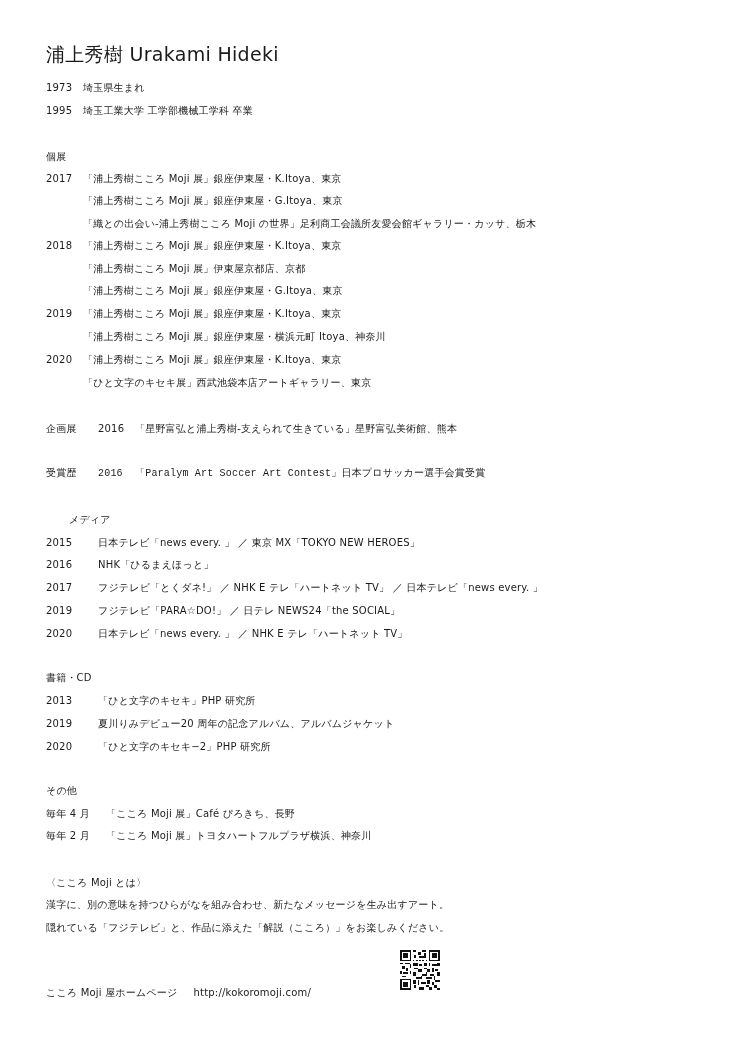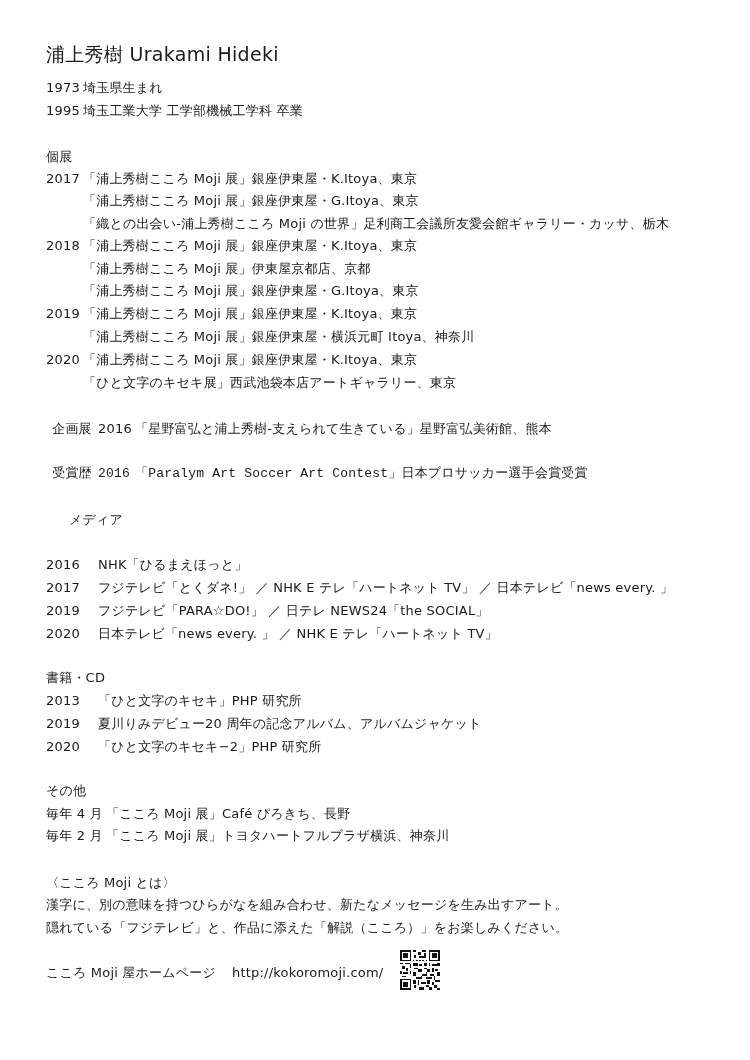--- a/index.html
+++ b/index.html
@@ -2,25 +2,25 @@
 <html><head>
   <meta charset="utf-8">
   <style>
     html, body { margin: 0; padding: 0; background: #ffffff; }
     body {
       width: 750px; height: 1060px; position: relative; overflow: hidden;
       font-family: "DejaVu Sans", "Liberation Sans", sans-serif;
       color: #1a1a1a;
     }
     .page { position: absolute; left: 0; top: 0; width: 607px; height: 1060px; }
-    .t { position: absolute; white-space: nowrap; font-size: 13px; line-height: 16px; letter-spacing: 0.2px; }
+    .t { position: absolute; white-space: nowrap; font-size: 10px; line-height: 16px; letter-spacing: 0.2px; }
     .title { position: absolute; left: 46px; top: 42px; font-size: 19px; line-height: 24px; white-space: nowrap; letter-spacing: 0.3px; }
     .yr { display: inline-block; width: 37px; }
     .yr-wide { display: inline-block; width: 52px; }
-    .sec { display: inline-block; width: 52px; text-align: center; }
+    .sec { display: inline-block; width: 52px; }
     .qr {
       position: absolute; left: 400px; top: 950px; width: 40px; height: 40px;
     }
     .qr svg { width: 40px; height: 40px; display: block; }
   </style>
 </head>
 <body>
 
 <div class="page">
 
@@ -48,39 +48,40 @@
 
   <div class="t" style="left:46px; top:421px;">
     <span class="sec">企画展</span><span class="yr">2016</span><span>「星野富弘と浦上秀樹-支えられて生きている」星野富弘美術館、熊本</span>
   </div>
 
   <div class="t" style="left:46px; top:466px;font-family:Liberation Mono, monospace;">
     <span class="sec">受賞歴</span><span class="yr">2016</span><span>「Paralym Art Soccer Art Contest」日本プロサッカー選手会賞受賞</span>
   </div>
 
   <div class="t" style="left:46px; top:512px;margin-left:23px;">メディア</div>
+  <div class="t" style="left:46px; top:535px;"><span class="yr-wide">2015</span><span>日本テレビ「news every. 」 ／ 東京 MX「TOKYO NEW HEROES」</span></div>
   <div class="t" style="left:46px; top:557px;"><span class="yr-wide">2016</span><span>NHK「ひるまえほっと」</span></div>
   <div class="t" style="left:46px; top:580px;"><span class="yr-wide">2017</span><span>フジテレビ「とくダネ!」 ／ NHK E テレ「ハートネット TV」 ／ 日本テレビ「news every. 」</span></div>
   <div class="t" style="left:46px; top:603px;"><span class="yr-wide">2019</span><span>フジテレビ「PARA☆DO!」 ／ 日テレ NEWS24「the SOCIAL」</span></div>
   <div class="t" style="left:46px; top:626px;"><span class="yr-wide">2020</span><span>日本テレビ「news every. 」 ／ NHK E テレ「ハートネット TV」</span></div>
 
   <div class="t" style="left:46px; top:670px;">書籍・CD</div>
   <div class="t" style="left:46px; top:693px;"><span class="yr-wide">2013</span><span>「ひと文字のキセキ」PHP 研究所</span></div>
   <div class="t" style="left:46px; top:716px;"><span class="yr-wide">2019</span><span>夏川りみデビュー20 周年の記念アルバム、アルバムジャケット</span></div>
   <div class="t" style="left:46px; top:739px;"><span class="yr-wide">2020</span><span>「ひと文字のキセキ−2」PHP 研究所</span></div>
 
   <div class="t" style="left:46px; top:783px;">その他</div>
   <div class="t" style="left:46px; top:806px;"><span class="yr-wide" style="width:60px;">毎年 4 月</span><span>「こころ Moji 展」Café ぴろきち、長野</span></div>
   <div class="t" style="left:46px; top:828px;"><span class="yr-wide" style="width:60px;">毎年 2 月</span><span>「こころ Moji 展」トヨタハートフルプラザ横浜、神奈川</span></div>
 
   <div class="t" style="left:46px; top:875px;">〈こころ Moji とは〉</div>
   <div class="t" style="left:46px; top:897px;">漢字に、別の意味を持つひらがなを組み合わせ、新たなメッセージを生み出すアート。</div>
   <div class="t" style="left:46px; top:920px;">隠れている「フジテレビ」と、作品に添えた「解説（こころ）」をお楽しみください。</div>
 
-  <div class="t" style="left:46px; top:965px;">
+  <div class="t" style="left:46px; top:985px;">
     <span>こころ Moji 屋ホームページ</span><span style="display:inline-block; width:16px;"></span><span>http://kokoromoji.com/</span>
   </div>
 
   <div class="qr">
     <svg viewBox="0 0 25 25" shape-rendering="crispEdges">
       <rect width="25" height="25" fill="#fff"></rect>
       <g fill="#111">
 
         <rect x="0" y="0" width="7" height="7"></rect>
         <rect x="1" y="1" width="5" height="5" fill="#fff"></rect>

